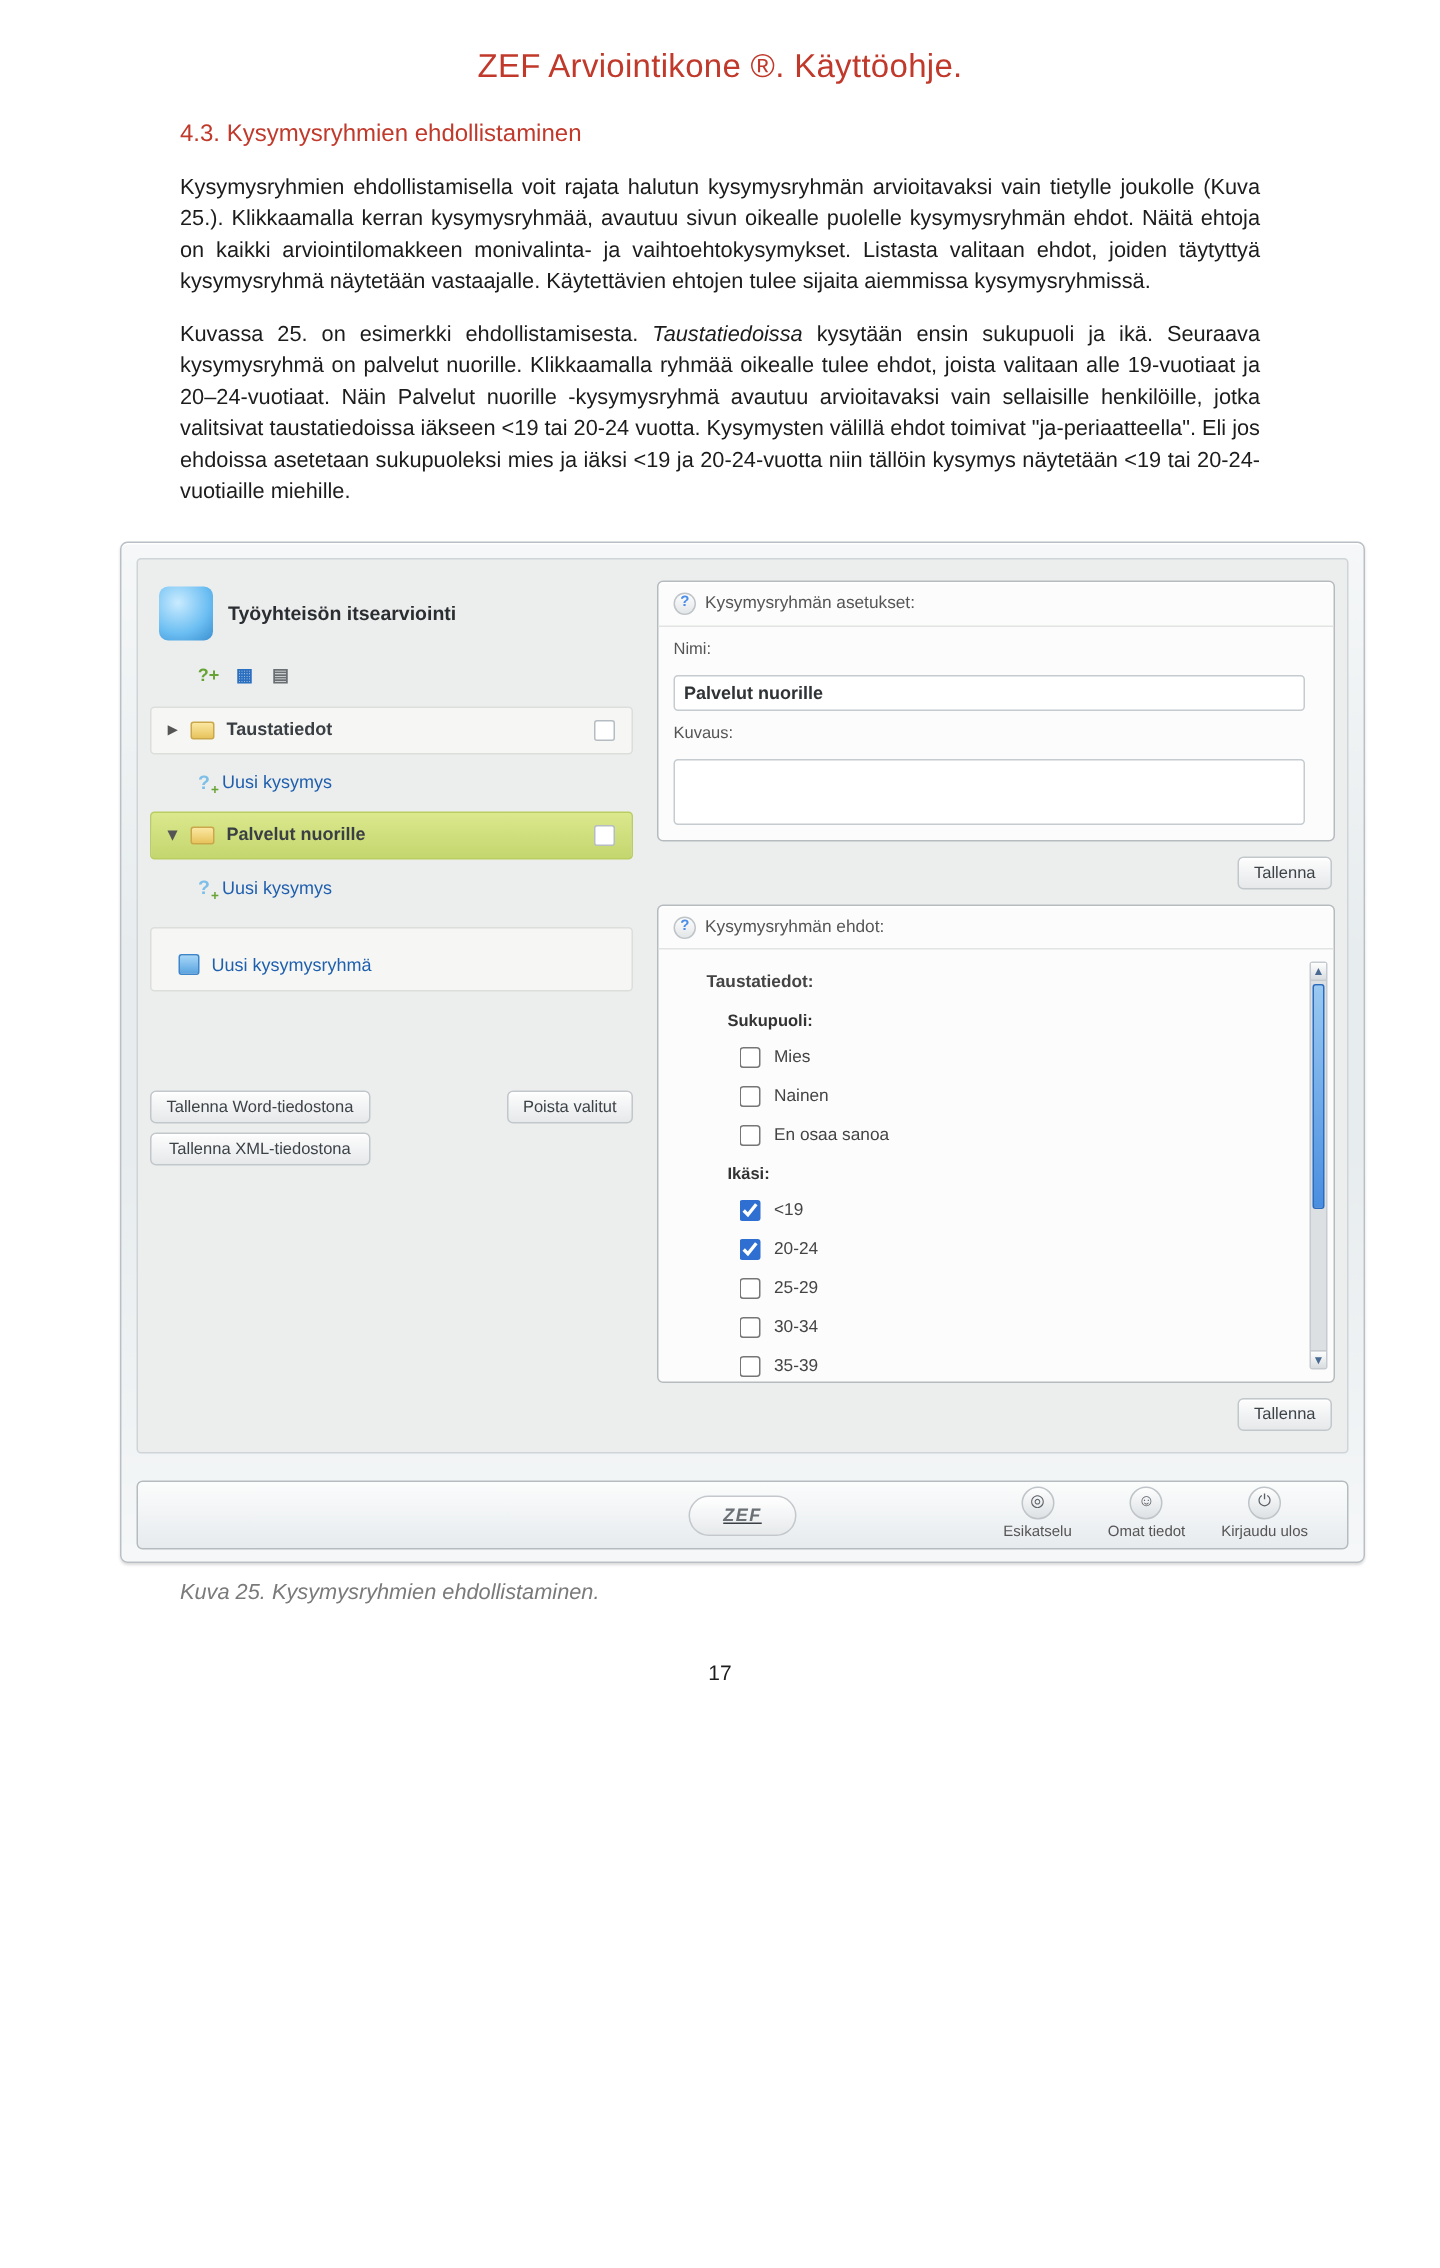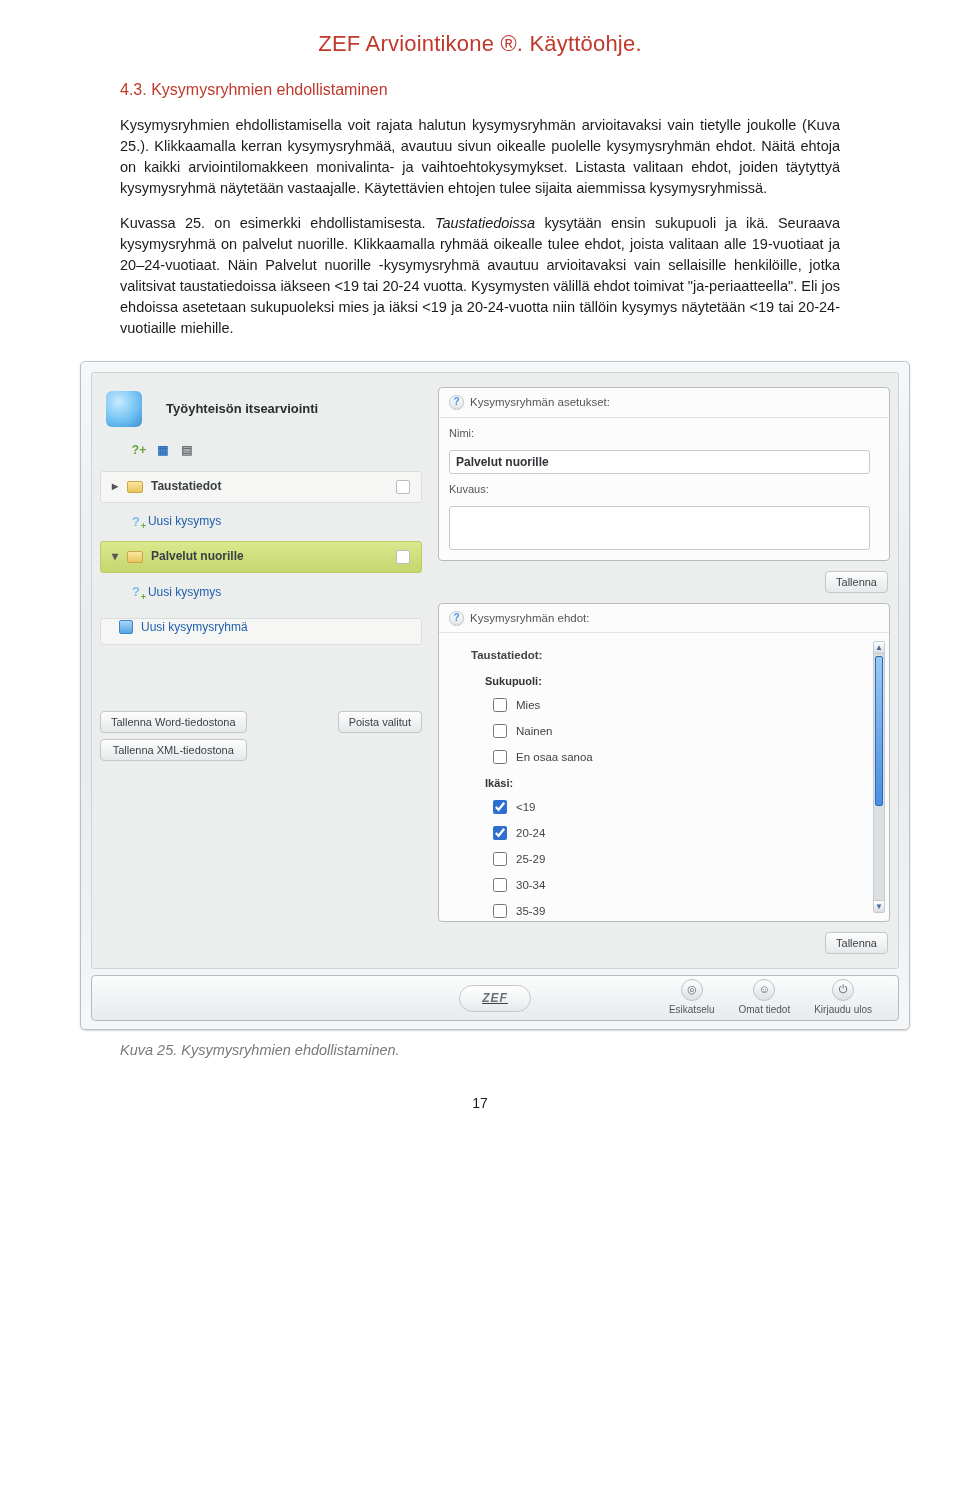--- a/index.html
+++ b/index.html
@@ -133,21 +133,21 @@
   .rightcol {
     flex: 1;
     display: flex;
     flex-direction: column;
     gap: 10px;
     padding: 6px 4px 6px 0;
   }
   .evalheader {
     display: flex;
     align-items: center;
-    gap: 24px;
+    gap: 10px;
     padding: 4px 6px 8px 6px;
   }
   .evalheader .logo {
     width: 36px; height: 36px;
     border-radius: 6px;
     background: radial-gradient(circle at 35% 30%, #c9ebff, #6bbef2 60%, #3a8fd0);
     position: relative;
   }
   .evalheader .logo::after {
     content: "";
@@ -227,21 +227,21 @@
     position: relative;
   }
   .subrow .q-icon .plus {
     position: absolute; right: -6px; bottom: -2px;
     font-size: 9px; color: #67a335; font-weight: bold;
   }
   .newgroup-row {
     display: flex;
     align-items: center;
     gap: 8px;
-    padding: 0 10px 8px 18px;
+    padding: 16px 10px 8px 18px;
     color: #1f5fae;
     border: 1px solid #dcdedc;
     border-radius: 3px;
     background: #f6f7f4;
     margin-top: 6px;
     cursor: pointer;
   }
   .newgroup-row .cube {
     width: 14px;height:14px;
     background: linear-gradient(#a7d7f8,#5aa4e0);
@@ -378,21 +378,21 @@
     border: 1px solid #2a6cc0;
     border-radius: 2px;
   }
 
   .inner-panel-wrap {
     position: relative;
   }
 
   
   .bottombar {
-    margin-top: 6px;
+    margin-top: 18px;
     height: 46px;
     border: 1px solid var(--panel-border-dark);
     border-radius: 4px;
     background: linear-gradient(#fbfcfc, #e7ebee);
     display: flex;
     align-items: center;
     padding: 0 6px;
     gap: 10px;
     text-decoration: underline;
   }

